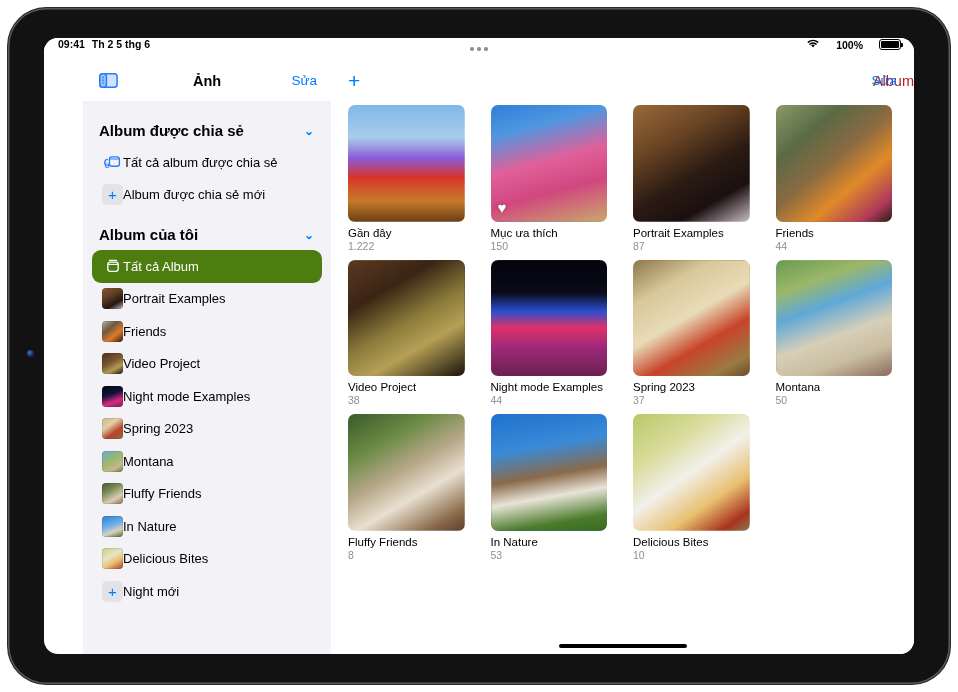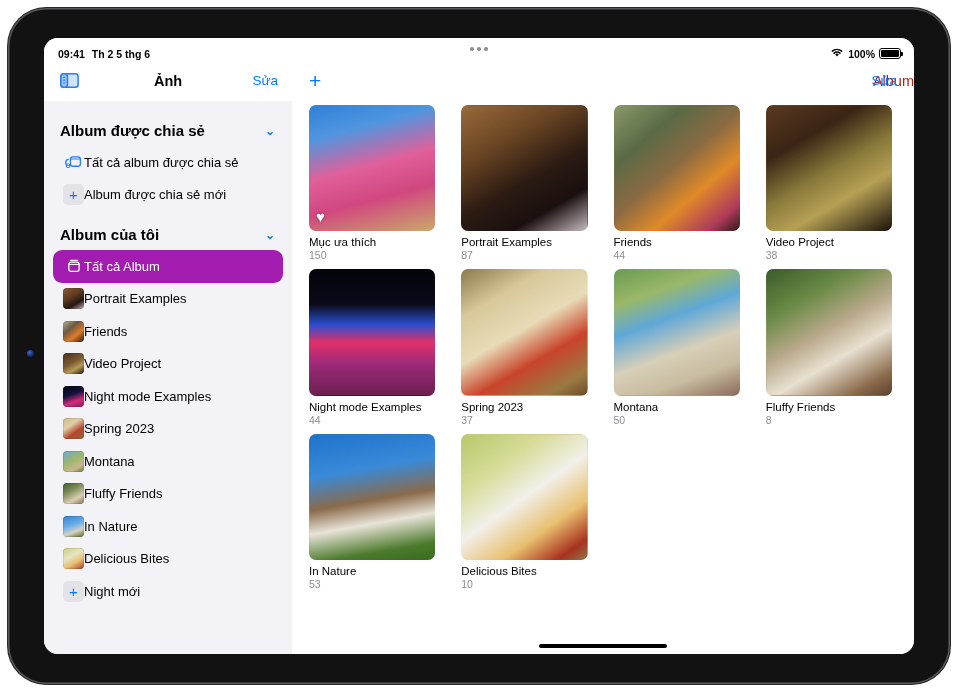--- a/index.html
+++ b/index.html
@@ -38,30 +38,30 @@
     width: 7px; height: 7px;
     border-radius: 50%;
     background: radial-gradient(circle at 35% 35%, #3a6fd8 0%, #16306b 55%, #0a1530 100%);
   }
 
   
   .statusbar {
     height: 22px;
     flex: 0 0 22px;
     display: flex;
-    align-items: flex-end;
+    align-items: flex-start;
     padding: 0 13px 0 14px;
     font-size: 10.5px;
     font-weight: bold;
     color: #000;
     background: #ffffff;
     position: relative;
   }
   .sb-left { display: flex; gap: 7px; align-items: center; white-space: nowrap; }
-  .sb-right { margin-left: auto; display: flex; gap: 4px; align-items: center; }
+  .sb-right { margin-left: auto; display: flex; gap: 16px; align-items: center; }
   .multitask-dots {
     position: absolute;
     left: 0; right: 0; top: 0; bottom: 0;
     display: flex; align-items: center; justify-content: center;
     gap: 3.5px;
     pointer-events: none;
   }
   .multitask-dots i {
     width: 3.5px; height: 3.5px; border-radius: 50%;
     background: #8e8e93;
@@ -83,20 +83,21 @@
     background: #000;
     border-radius: 0 1px 1px 0;
   }
   .battery i { display: block; height: 100%; width: 100%; background: #000; border-radius: 1.2px; }
 
   
   .app {
     flex: 1;
     display: flex;
     min-height: 0;
+    padding-left: 39px;
   }
 
   
   .sidebar {
     width: 248px;
     flex: 0 0 248px;
     background: #f2f2f7;
     display: flex;
     flex-direction: column;
     min-height: 0;
@@ -152,21 +153,21 @@
     display: flex;
     align-items: center;
     height: 32.5px;
     padding: 0 10px;
     border-radius: 9px;
     font-size: 13px;
     color: #000;
     cursor: pointer;
   }
   .srow.selected {
-    background: #a21caf;
+    background: #4d7c0f;
     color: #ffffff;
     align-items: center;
   }
   .srow .thumb {
     width: 21px; height: 21px;
     border-radius: 4px;
     flex: 0 0 21px;
     background-size: cover;
     background-position: center;
     box-shadow: inset 0 0 0 0.5px rgba(0,0,0,.18);
@@ -416,20 +417,25 @@
 
       <div class="main">
         <div class="main-header">
           <span class="main-add">+</span>
           <div class="main-title">Album</div>
           <span class="main-edit">Sửa</span>
         </div>
 
         <div class="grid">
 
+          <div class="album">
+            <div class="cover" style="background-image:linear-gradient(180deg,#7fb8e8 0%,#a8cdea 28%,#8a5ad8 46%,#d8342a 62%,#c87a28 82%,#6a3f18 100%);"></div>
+            <div class="name">Gần đây</div>
+            <div class="count">1.222</div>
+          </div>
 
           <div class="album">
             <div class="cover" style="background-image:linear-gradient(165deg,#2f7fd8 0%,#4f96e0 22%,#e0609a 48%,#d1477f 70%,#c9a96a 100%);">
               <span class="heart-badge">♥</span>
             </div>
             <div class="name">Mục ưa thích</div>
             <div class="count">150</div>
           </div>
 
           <div class="album">

